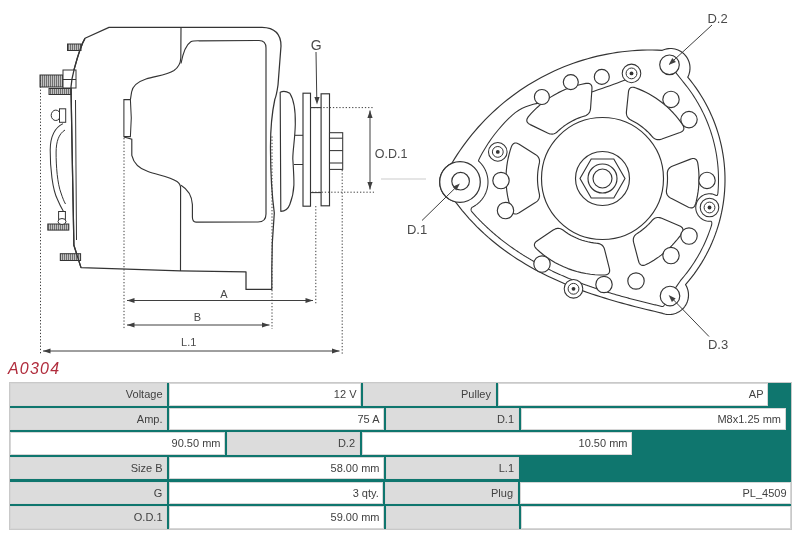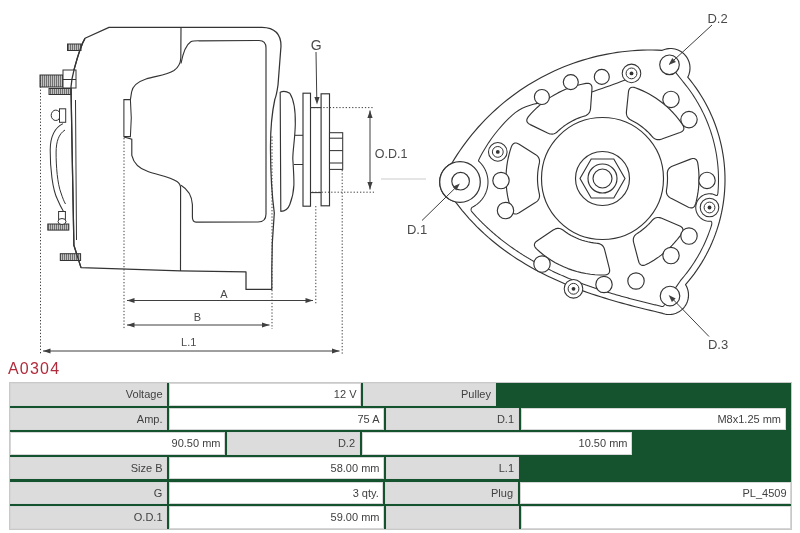--- a/index.html
+++ b/index.html
@@ -1,18 +1,18 @@
 <!DOCTYPE html>
 <html><head>
 <meta charset="utf-8">
 <style>
   html,body { margin:0; padding:0; background:#ffffff; width:800px; height:533px; overflow:hidden;
               font-family:"Liberation Sans", sans-serif; }
-  .code { position:absolute; left:8px; top:360px; font-size:16px; letter-spacing:1.2px; color:#b02c3c; }
-  .tablewrap { position:absolute; left:9px; top:382px; width:781px; border:1px solid #c9c9c9; background:#14532d; }
+  .code { position:absolute; left:8px; top:360px; font-size:16px; letter-spacing:1.2px; color:#b02c3c;font-style:italic; }
+  .tablewrap { position:absolute; left:9px; top:382px; width:781px; border:1px solid #c9c9c9; background:#0f766e; }
   .tr { display:flex; gap:2px; margin-bottom:2.15px; }
   .tr:last-child { margin-bottom:0; }
   .c { height:22.5px; line-height:21.3px; font-size:11px; color:#414141; text-align:right;
        padding-right:3.5px; box-sizing:border-box; border:1px solid #d6d6d6; }
   .lab { background:#dcdcdc; }
   .val { background:#ffffff; }
 </style>
 </head>
 <body>
 <svg width="800" height="533" viewBox="0 0 800 533" xmlns="http://www.w3.org/2000/svg">
@@ -133,20 +133,21 @@
 <text x="417" y="233.7" font-size="13" fill="#4a4a4a" text-anchor="middle" font-family="Liberation Sans, sans-serif">D.1</text>
 <text x="717.5" y="22.7" font-size="13" fill="#4a4a4a" text-anchor="middle" font-family="Liberation Sans, sans-serif">D.2</text>
 <text x="718" y="348.5" font-size="13" fill="#4a4a4a" text-anchor="middle" font-family="Liberation Sans, sans-serif">D.3</text>
 </svg>
 <div class="code">A0304</div>
 <div class="tablewrap">
 <div class="tr">
       <div class="c lab" style="width:157px">Voltage</div>
       <div class="c val" style="width:192px">12 V</div>
       <div class="c lab" style="width:132.5px">Pulley</div>
+      <div class="c val" style="width:270.5px">AP</div>
     </div>
 <div class="tr">
       <div class="c lab" style="width:157px">Amp.</div>
       <div class="c val" style="width:215px">75 A</div>
       <div class="c lab" style="width:132.5px">D.1</div>
       <div class="c val" style="width:265px">M8x1.25 mm</div>
     </div>
 <div class="tr">
       <div class="c val" style="width:215px">90.50 mm</div>
       <div class="c lab" style="width:132.5px">D.2</div>

